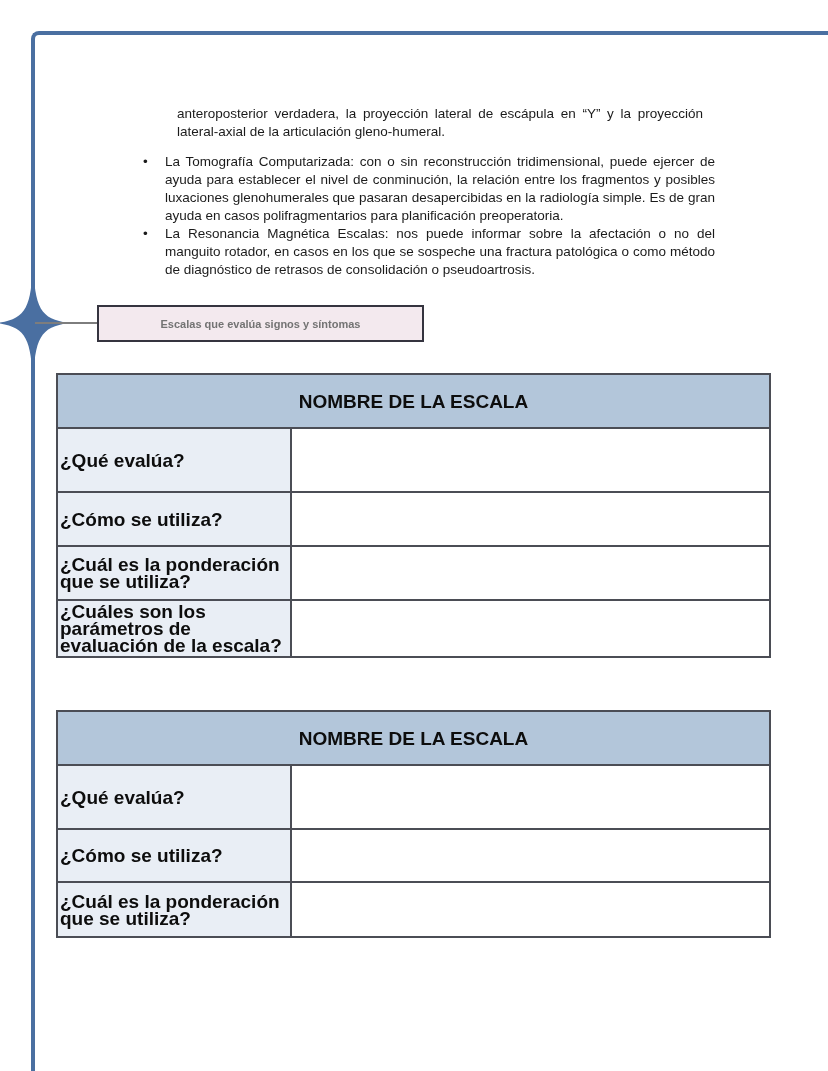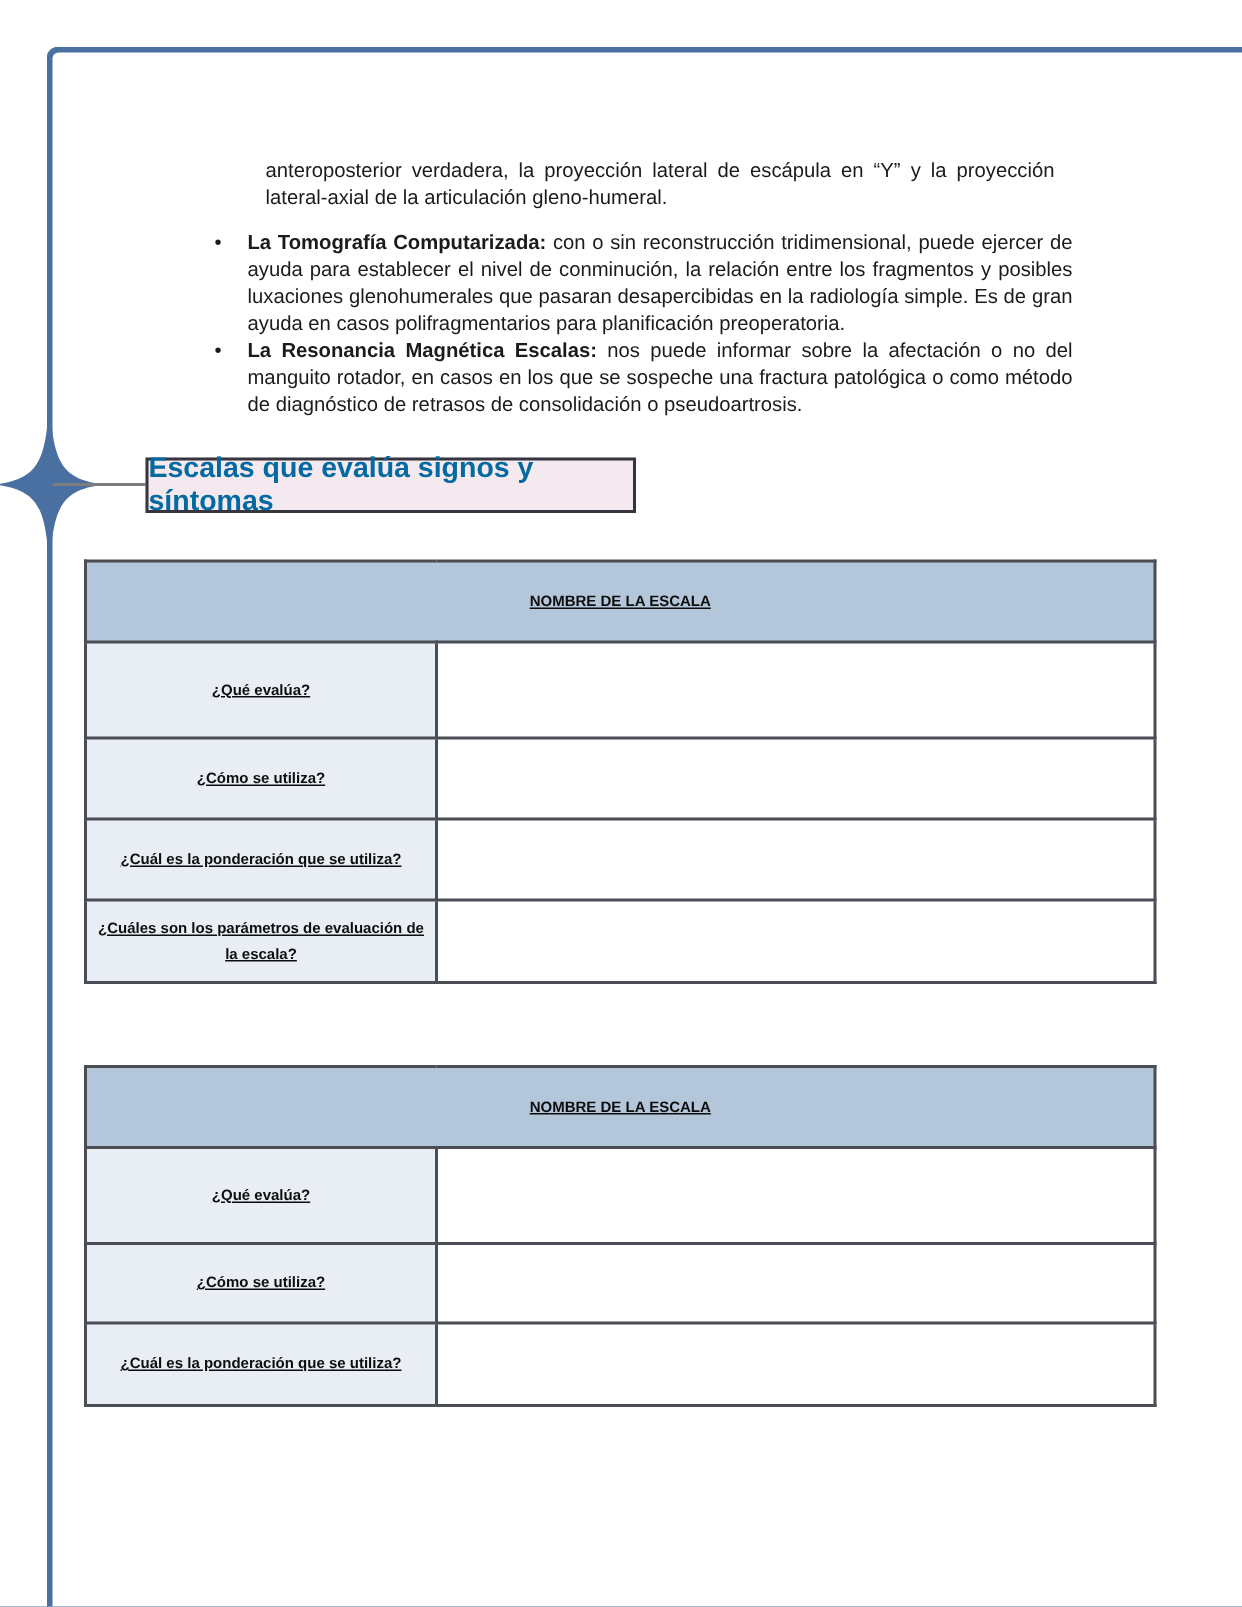--- a/index.html
+++ b/index.html
@@ -40,63 +40,61 @@
     line-height: 18px;
     text-align: justify;
   }
   .textblock p { margin: 12px; }
   .textblock ul { margin: 0; padding: 0; list-style: none; }
   .textblock li { position: relative; }
   .textblock li .bullet-glyph {
     position: absolute; left: -22px; top: 0;
     font-size: 13.5px;
   }
-  .lead { font-weight: bold; }
+  .lead { font-weight: normal; }
   
   .section-label {
     position: absolute;
     left: 97px; top: 305px;
     width: 327px; height: 37px;
     box-sizing: border-box;
     background: #f3e9ee;
     border: 2px solid #35343f;
     font-weight: bold;
-    font-size: 19px;
-    color: #0369a1;
+    font-size: 11px;
+    color: #737373;
     display: flex; align-items: center; justify-content: center;
   }
   
   table.scale-table {
     position: absolute;
     left: 56px;
     width: 715px;
     border-collapse: collapse;
     table-layout: fixed;
   }
   table.t1 { top: 373px; }
   table.t2 { top: 710px; }
   .scale-table th, .scale-table td {
     border: 2px solid #4b4d55;
     padding: 2px;
-    font-size: 10px;
+    font-size: 19px;
     line-height: 17px;
-    text-decoration: underline;
   }
   .scale-table th {
     background: #b3c6da;
     font-weight: bold;
     color: #0d0d0d;
     text-align: center;
     height: 48px;
   }
   .scale-table td.label {
     background: #e9eef5;
     font-weight: bold;
     color: #0d0d0d;
-    text-align: center;
     vertical-align: middle;
   }
   .scale-table td.value { background: #ffffff; }
   .t1 tr.r1 td { height: 58px; }
   .t1 tr.r2 td { height: 48px; }
   .t1 tr.r3 td { height: 48px; }
   .t1 tr.r4 td { height: 49px; }
   .t2 tr.r1 td { height: 58px; }
   .t2 tr.r2 td { height: 47px; }
   .t2 tr.r3 td { height: 49px; }

